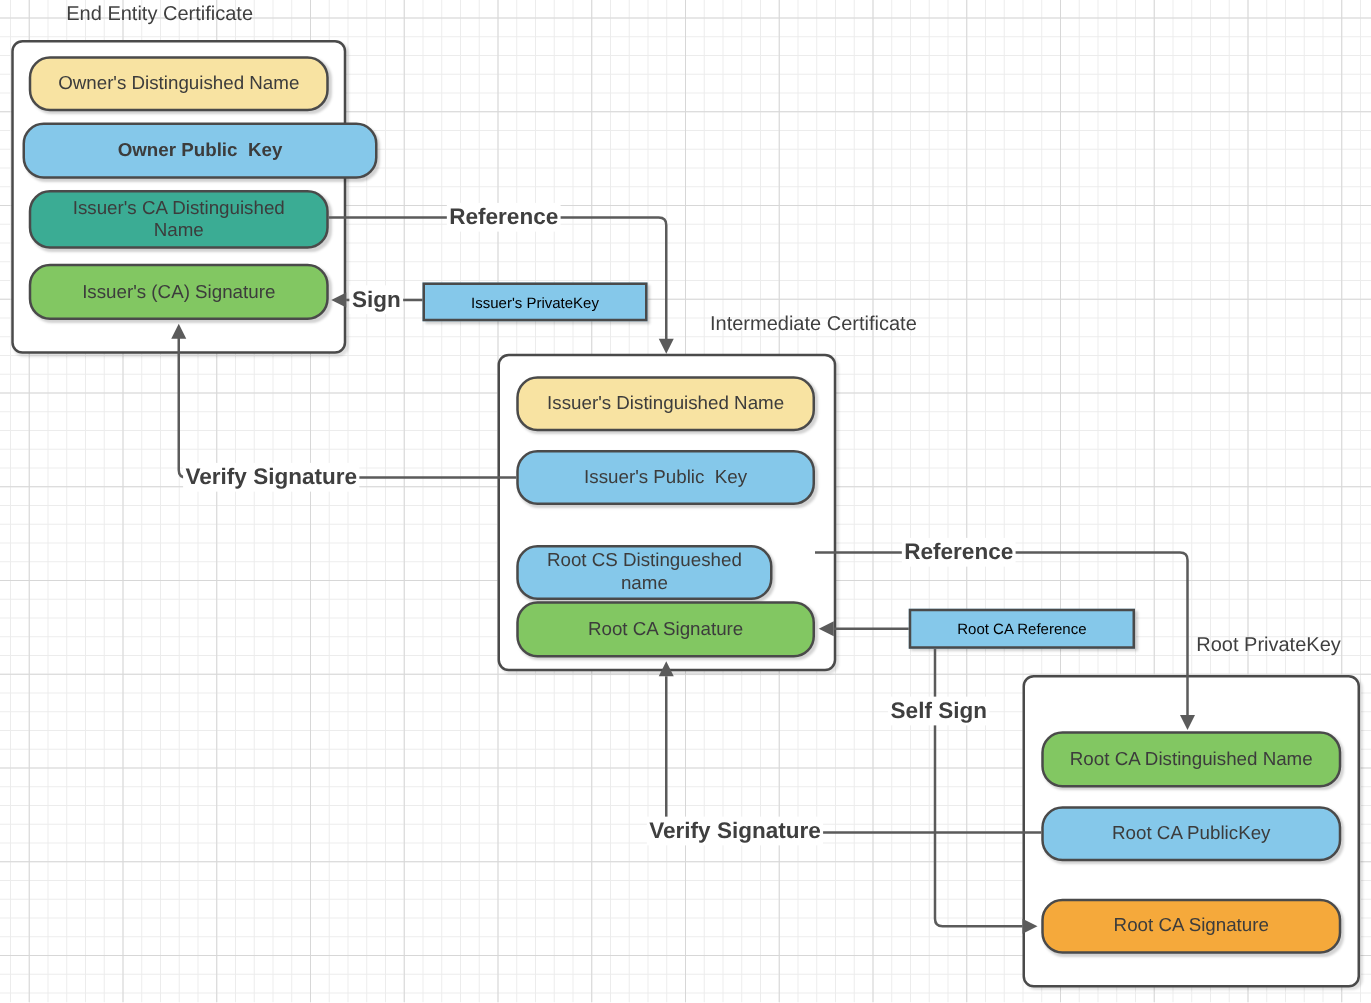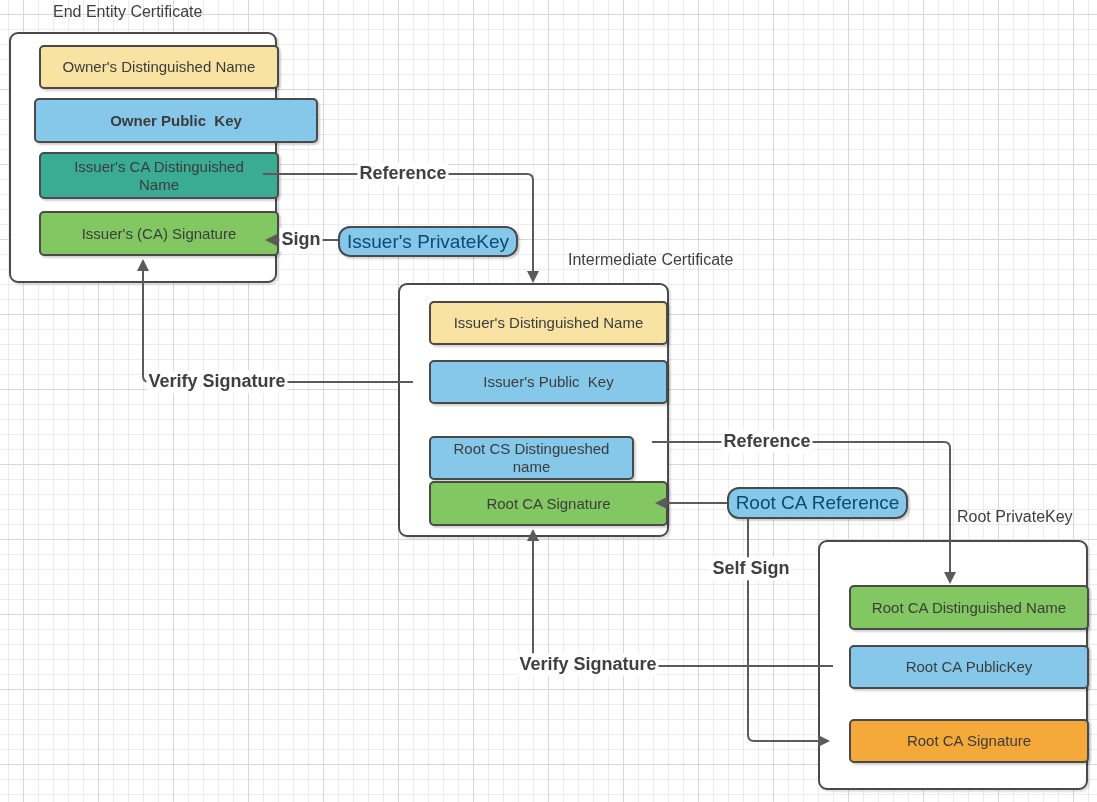--- a/index.html
+++ b/index.html
@@ -33,45 +33,44 @@
     background: #ffffff;
     border: 2.5px solid #4a4a4a;
     border-radius: 9px;
     box-shadow: 2px 2px 2px rgba(0,0,0,0.12);
     z-index: 1;
   }
 
   .field {
     position: absolute;
     border: 2.5px solid #4a4a4a;
-    border-radius: 5px;
+    border-radius: 17px;
     display: flex;
     align-items: center;
     justify-content: center;
     text-align: center;
     font-size: 15px;
     color: #3c3c3c;
     white-space: pre-wrap;
     line-height: 1.2;
     padding: 0 6px;
     box-shadow: 2px 2px 2px rgba(0,0,0,0.18);
     z-index: 2;
-    margin-left: 16px;
   }
   .field.wrap { padding: 0 24px; }
 
   .key-box {
     position: absolute;
     border: 2.5px solid #4a4a4a;
-    border-radius: 12px;
+    border-radius: 0;
     display: flex;
     align-items: center;
     justify-content: center;
-    font-size: 19px;
-    color: #0c4a6e;
+    font-size: 12px;
+    color: #000000;
     white-space: pre-wrap;
     box-shadow: 2px 2px 2px rgba(0,0,0,0.18);
     z-index: 2;
   }
 
   svg.connectors {
     position: absolute;
     left: 0; top: 0;
     width: 1097px; height: 802px;
     z-index: 3;

